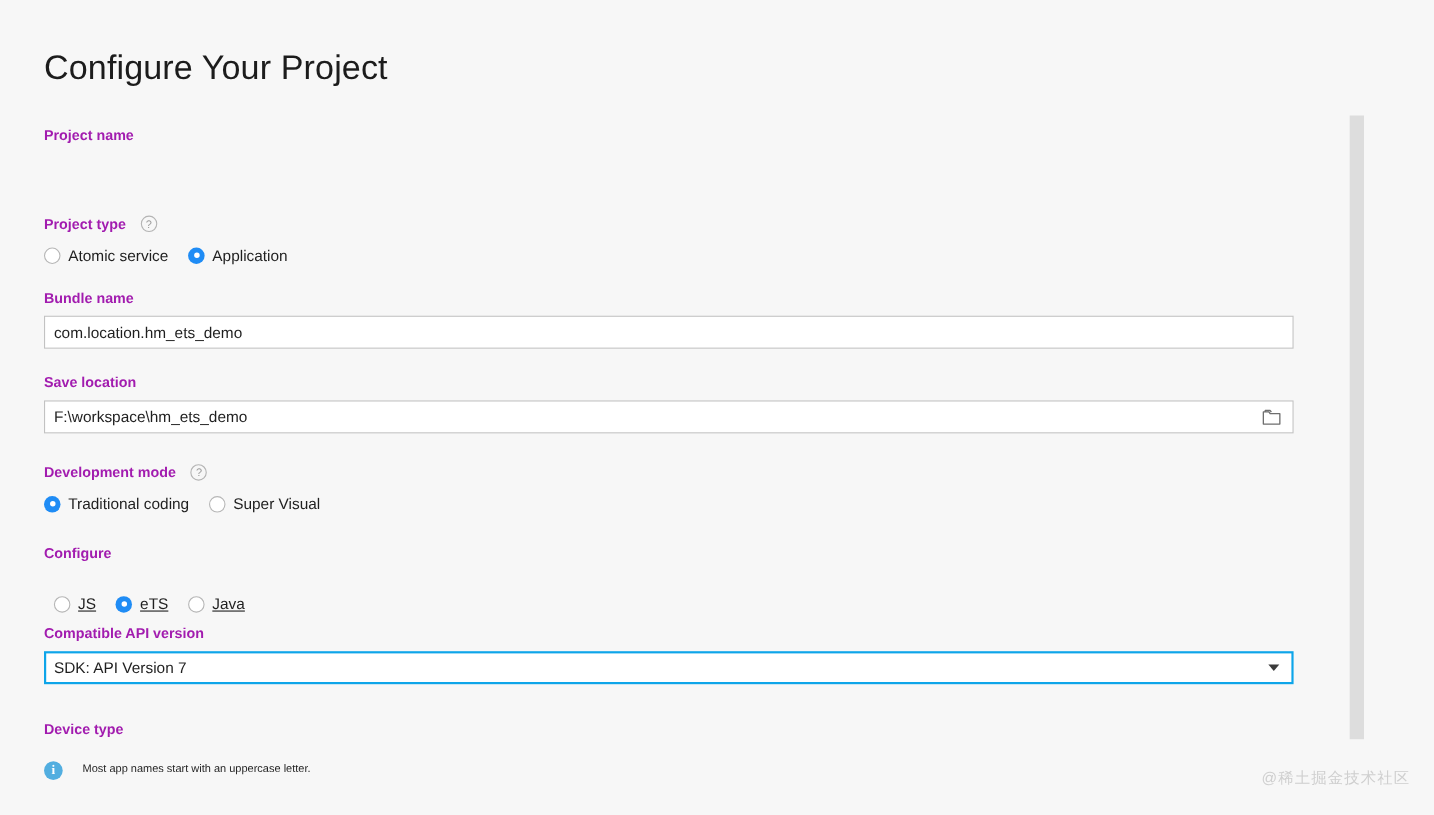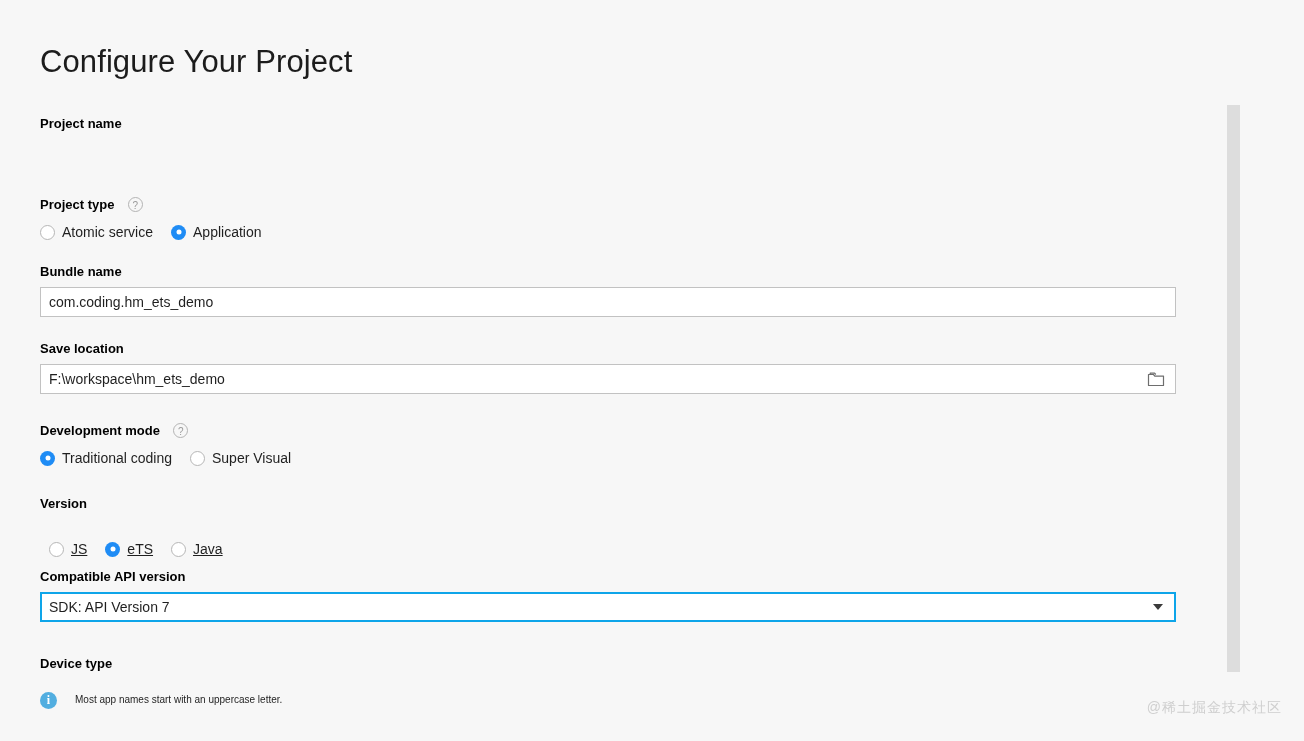--- a/index.html
+++ b/index.html
@@ -46,21 +46,21 @@
   }
 
   .field-block {
     position: absolute;
     left: 40px;
   }
 
   .field-label {
     font-size: 13px;
     font-weight: bold;
-    color: #000000;
+    color: #a21caf;
     line-height: 16px;
     display: inline-block;
     vertical-align: middle;
   }
 
   
   .help-icon {
     display: inline-block;
     vertical-align: middle;
     width: 15px;
@@ -255,21 +255,21 @@
         <div class="radio-item">
           <span class="radio-dot checked"></span>
           <span class="radio-label">Application</span>
         </div>
       </div>
     </div>
 
     <div class="field-block" style="top:162px;">
       <span class="field-label">Bundle name</span>
       <div class="text-input">
-        <span class="value" placeholder="Bundle name">com.coding.hm_ets_demo</span>
+        <span class="value" placeholder="Bundle name">com.location.hm_ets_demo</span>
       </div>
     </div>
 
     <div class="field-block" style="top:239px;">
       <span class="field-label">Save location</span>
       <div class="text-input">
         <span class="value" placeholder="Save location">F:\workspace\hm_ets_demo</span>
         <svg class="folder-icon" viewBox="0 0 18 16">
           <path d="M1.5 3.5 h5 l1.3 1.6 h8.7 v9.4 h-15 z" fill="#ffffff" stroke="#6e6e6e" stroke-width="1.2" stroke-linejoin="round"></path>
           <path d="M3.2 3.5 v-1.3 h4.4 l1.2 1.3" fill="none" stroke="#6e6e6e" stroke-width="1.2" stroke-linejoin="round"></path>
@@ -286,21 +286,21 @@
           <span class="radio-label">Traditional coding</span>
         </div>
         <div class="radio-item">
           <span class="radio-dot"></span>
           <span class="radio-label">Super Visual</span>
         </div>
       </div>
     </div>
 
     <div class="field-block" style="top:394px;">
-      <span class="field-label">Version</span>
+      <span class="field-label">Configure</span>
       <div class="radio-row" style="margin-top:28px; padding-left:9px;text-decoration:underline;">
         <div class="radio-item">
           <span class="radio-dot"></span>
           <span class="radio-label">JS</span>
         </div>
         <div class="radio-item">
           <span class="radio-dot checked"></span>
           <span class="radio-label">eTS</span>
         </div>
         <div class="radio-item">

